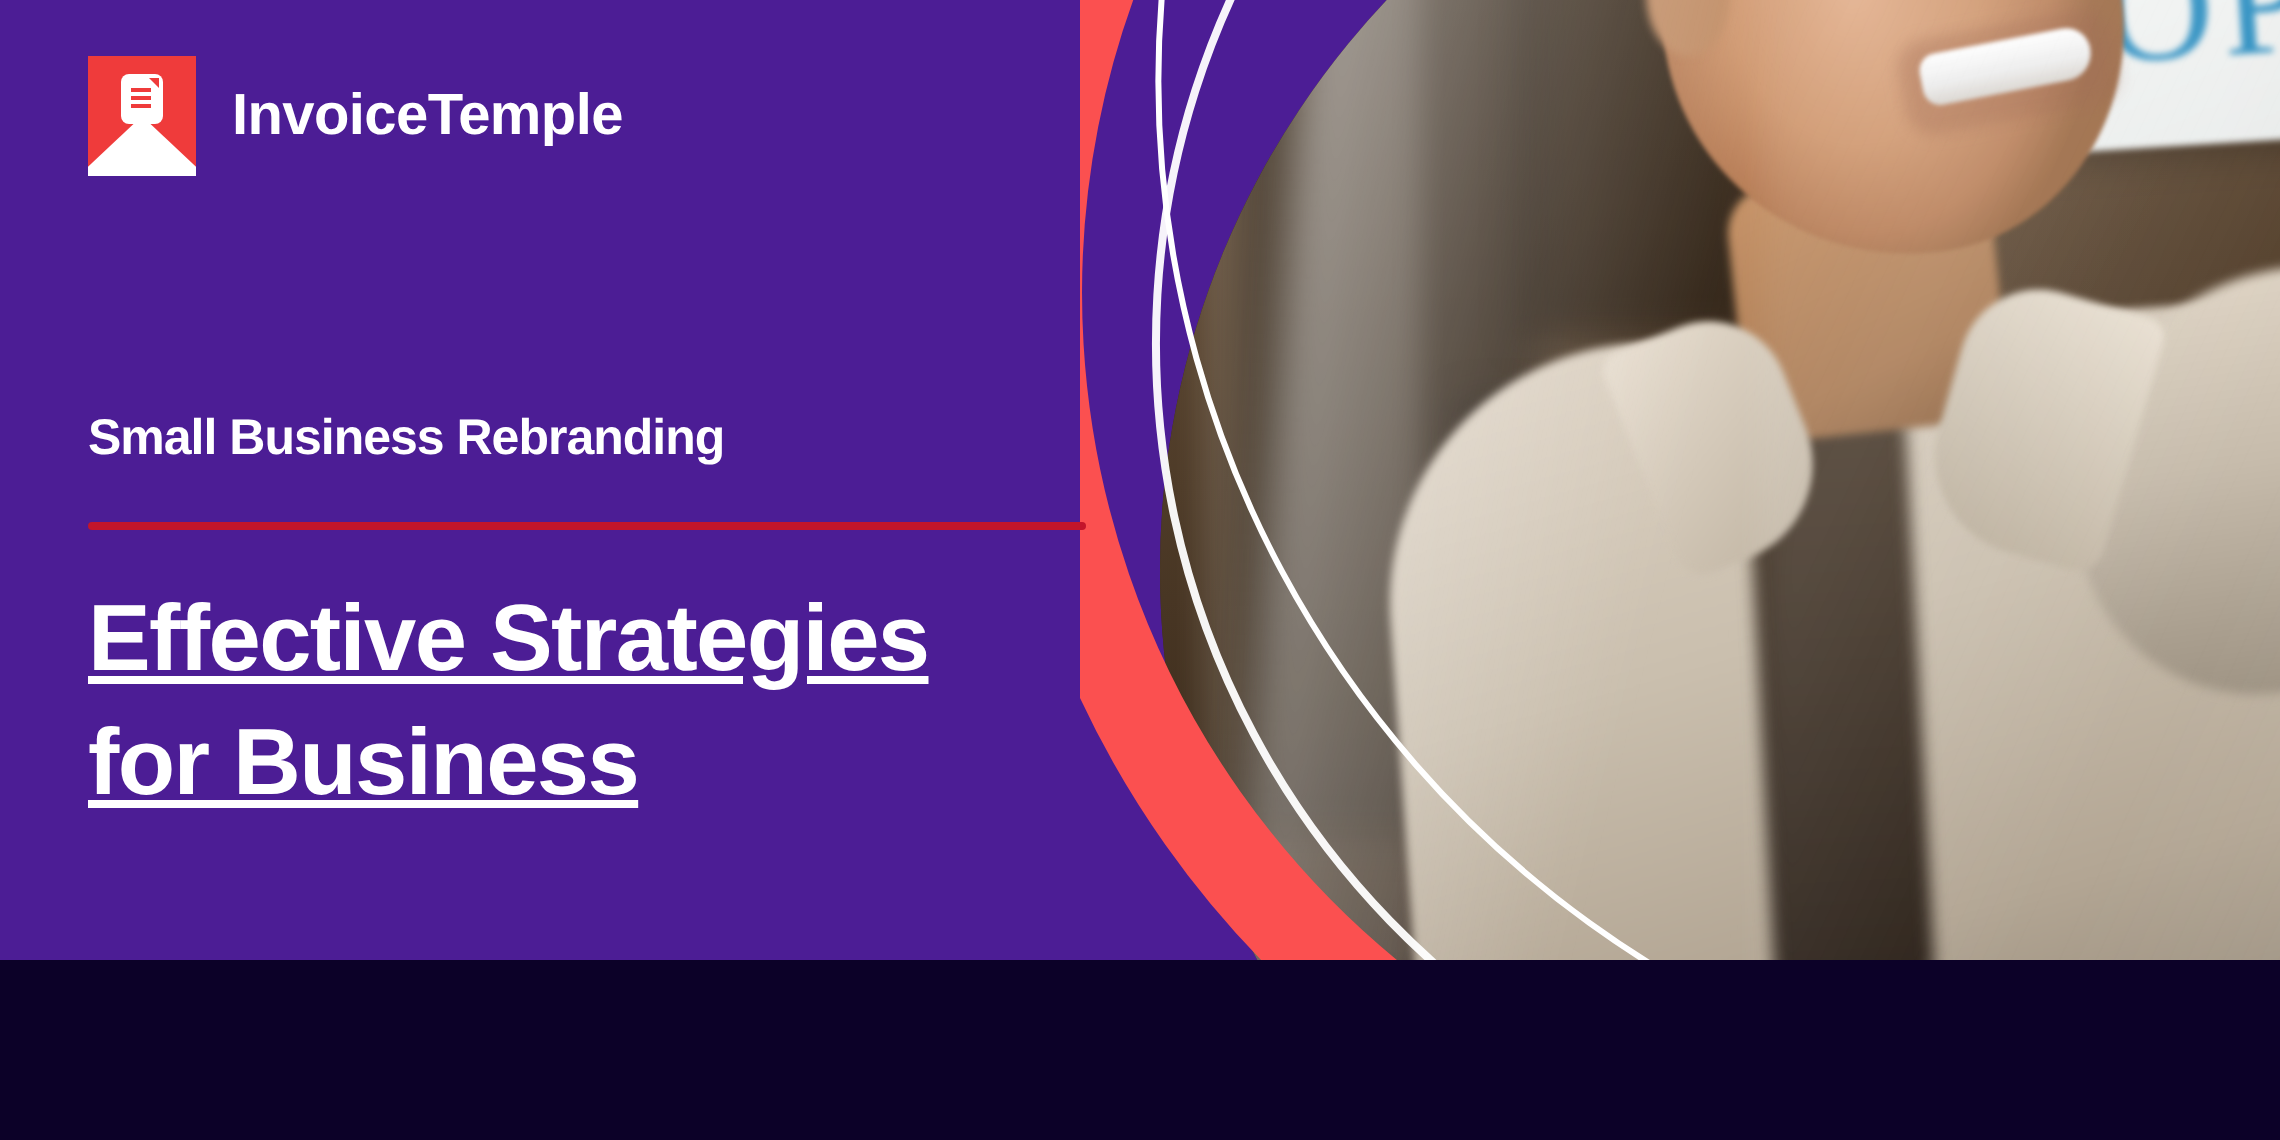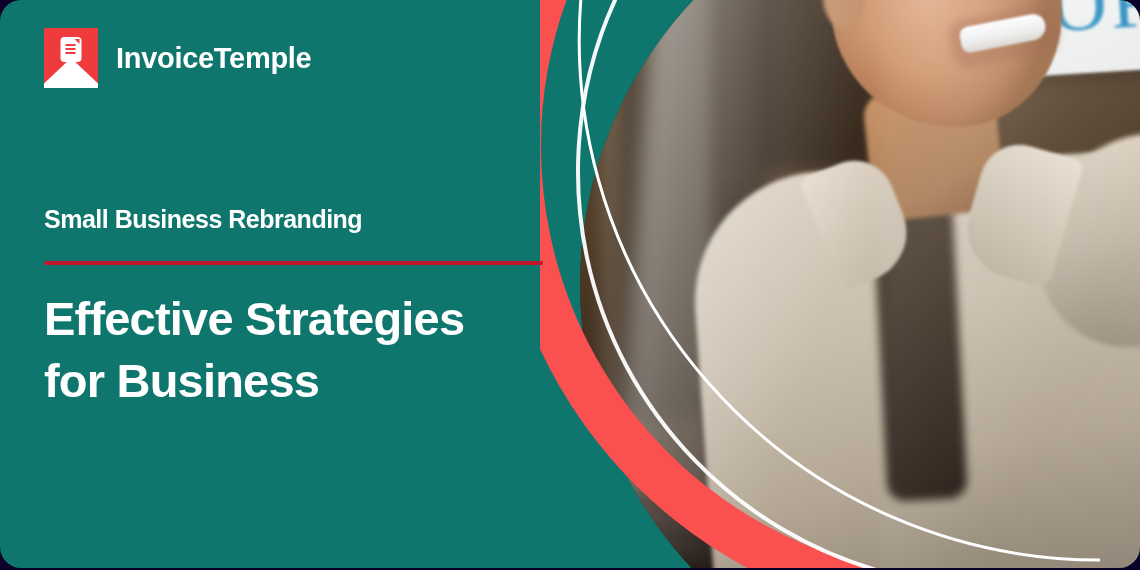--- a/index.html
+++ b/index.html
@@ -9,24 +9,23 @@
     width:1140px;
     height:570px;
     overflow:hidden;
     background:#0c0128;
     font-family:"Liberation Sans", sans-serif;
   }
 
   #banner {
     position:relative;
     width:1140px;
-    height:568px;
-    background:#0f766e;
+    height:480px;
+    background:#4c1d95;
     overflow:hidden;
-    border-radius:21px;
   }
 
   
   #art {
     position:absolute;
     top:0; right:0;
     width:600px;
     height:570px;
     overflow:hidden;
   }
@@ -317,21 +316,21 @@
   #headline {
     position:absolute;
     left:44px; top:288px;
     color:#ffffff;
     font-size:47px;
     font-weight:bold;
     letter-spacing:-0.8px;
     line-height:1.32;
     max-width:530px;
   }
-  #headline .line { display:block; white-space:nowrap; }
+  #headline .line { display:block; white-space:nowrap;text-decoration:underline; }
 </style>
 </head>
 <body>
 
 <div id="banner">
 
   <div id="art">
 
     <div id="photo-disc">
       <div id="photo-inner">

